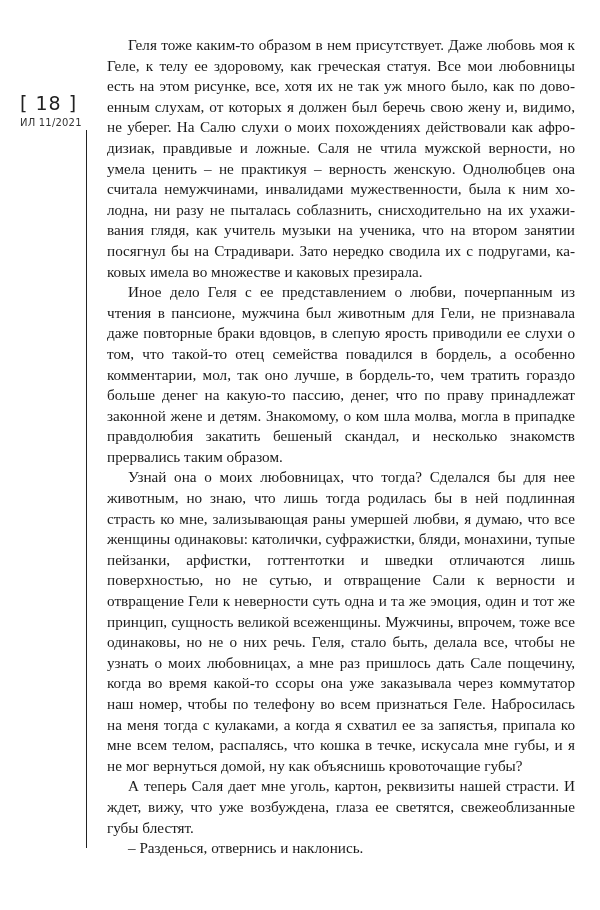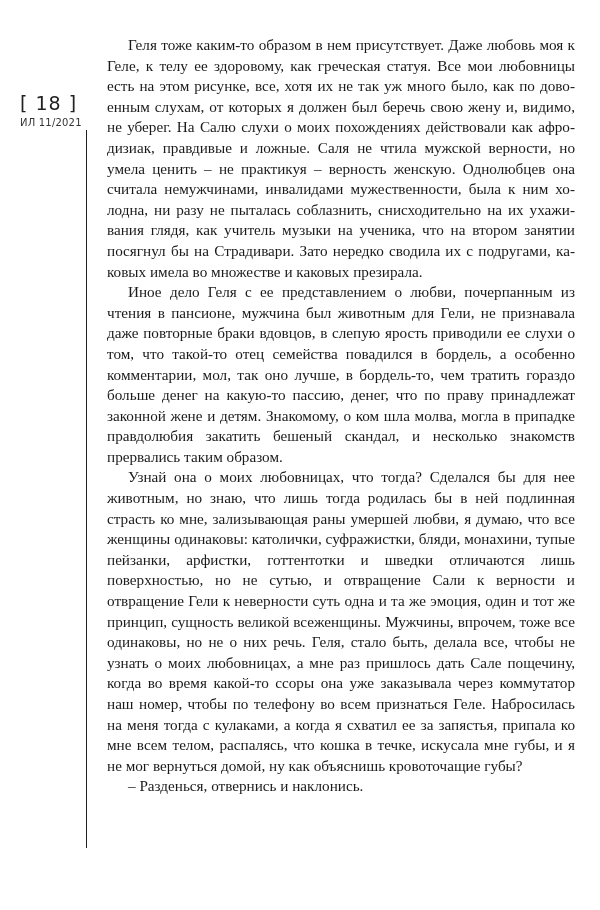--- a/index.html
+++ b/index.html
@@ -33,15 +33,16 @@
 <div class="margin-box">
   <div class="page-num">[ 18 ]</div>
   <div class="issue">ИЛ 11/2021</div>
 </div>
 <div class="rule"></div>
 
 <div class="text">
   <p>Геля тоже каким-то образом в нем присутствует. Даже любовь моя к Геле, к телу ее здоровому, как греческая статуя. Все мои любовницы есть на этом рисунке, все, хотя их не так уж много было, как по дово­енным слухам, от которых я должен был беречь свою жену и, видимо, не уберег. На Салю слухи о моих похождениях действовали как афро­дизиак, правдивые и ложные. Саля не чтила мужской верности, но умела ценить – не практикуя – верность женскую. Однолюбцев она считала немужчинами, инвалидами мужественности, была к ним хо­лодна, ни разу не пыталась соблазнить, снисходительно на их ухажи­вания глядя, как учитель музыки на ученика, что на втором занятии посягнул бы на Страдивари. Зато нередко сводила их с подругами, ка­ковых имела во множестве и каковых презирала.</p>
   <p>Иное дело Геля с ее представлением о любви, почерпанным из чтения в пансионе, мужчина был животным для Гели, не признава­ла даже повторные браки вдовцов, в слепую ярость приводили ее слухи о том, что такой-то отец семейства повадился в бордель, а особенно комментарии, мол, так оно лучше, в бордель-то, чем тра­тить гораздо больше денег на какую-то пассию, денег, что по праву принадлежат законной жене и детям. Знакомому, о ком шла молва, могла в припадке правдолюбия закатить бешеный скандал, и не­сколько знакомств прервались таким образом.</p>
   <p>Узнай она о моих любовницах, что тогда? Сделался бы для нее животным, но знаю, что лишь тогда родилась бы в ней подлинная страсть ко мне, зализывающая раны умершей любви, я думаю, что все женщины одинаковы: католички, суфражистки, бляди, монахи­ни, тупые пейзанки, арфистки, готтентотки и шведки отличаются лишь поверхностью, но не сутью, и отвращение Сали к верности и отвращение Гели к неверности суть одна и та же эмоция, один и тот же принцип, сущность великой всеженщины. Мужчины, впрочем, тоже все одинаковы, но не о них речь. Геля, стало быть, делала все, чтобы не узнать о моих любовницах, а мне раз пришлось дать Сале пощечину, когда во время какой-то ссоры она уже заказывала через коммутатор наш номер, чтобы по телефону во всем признаться Геле. Набросилась на меня тогда с кулаками, а когда я схватил ее за запя­стья, припала ко мне всем телом, распалясь, что кошка в течке, иску­сала мне губы, и я не мог вернуться домой, ну как объяснишь крово­точащие губы?</p>
+  <p>А теперь Саля дает мне уголь, картон, реквизиты нашей стра­сти. И ждет, вижу, что уже возбуждена, глаза ее светятся, свеже­облизанные губы блестят.</p>
   <p>– Разденься, отвернись и наклонись.</p>
 
 </div>
 
 </body></html>

